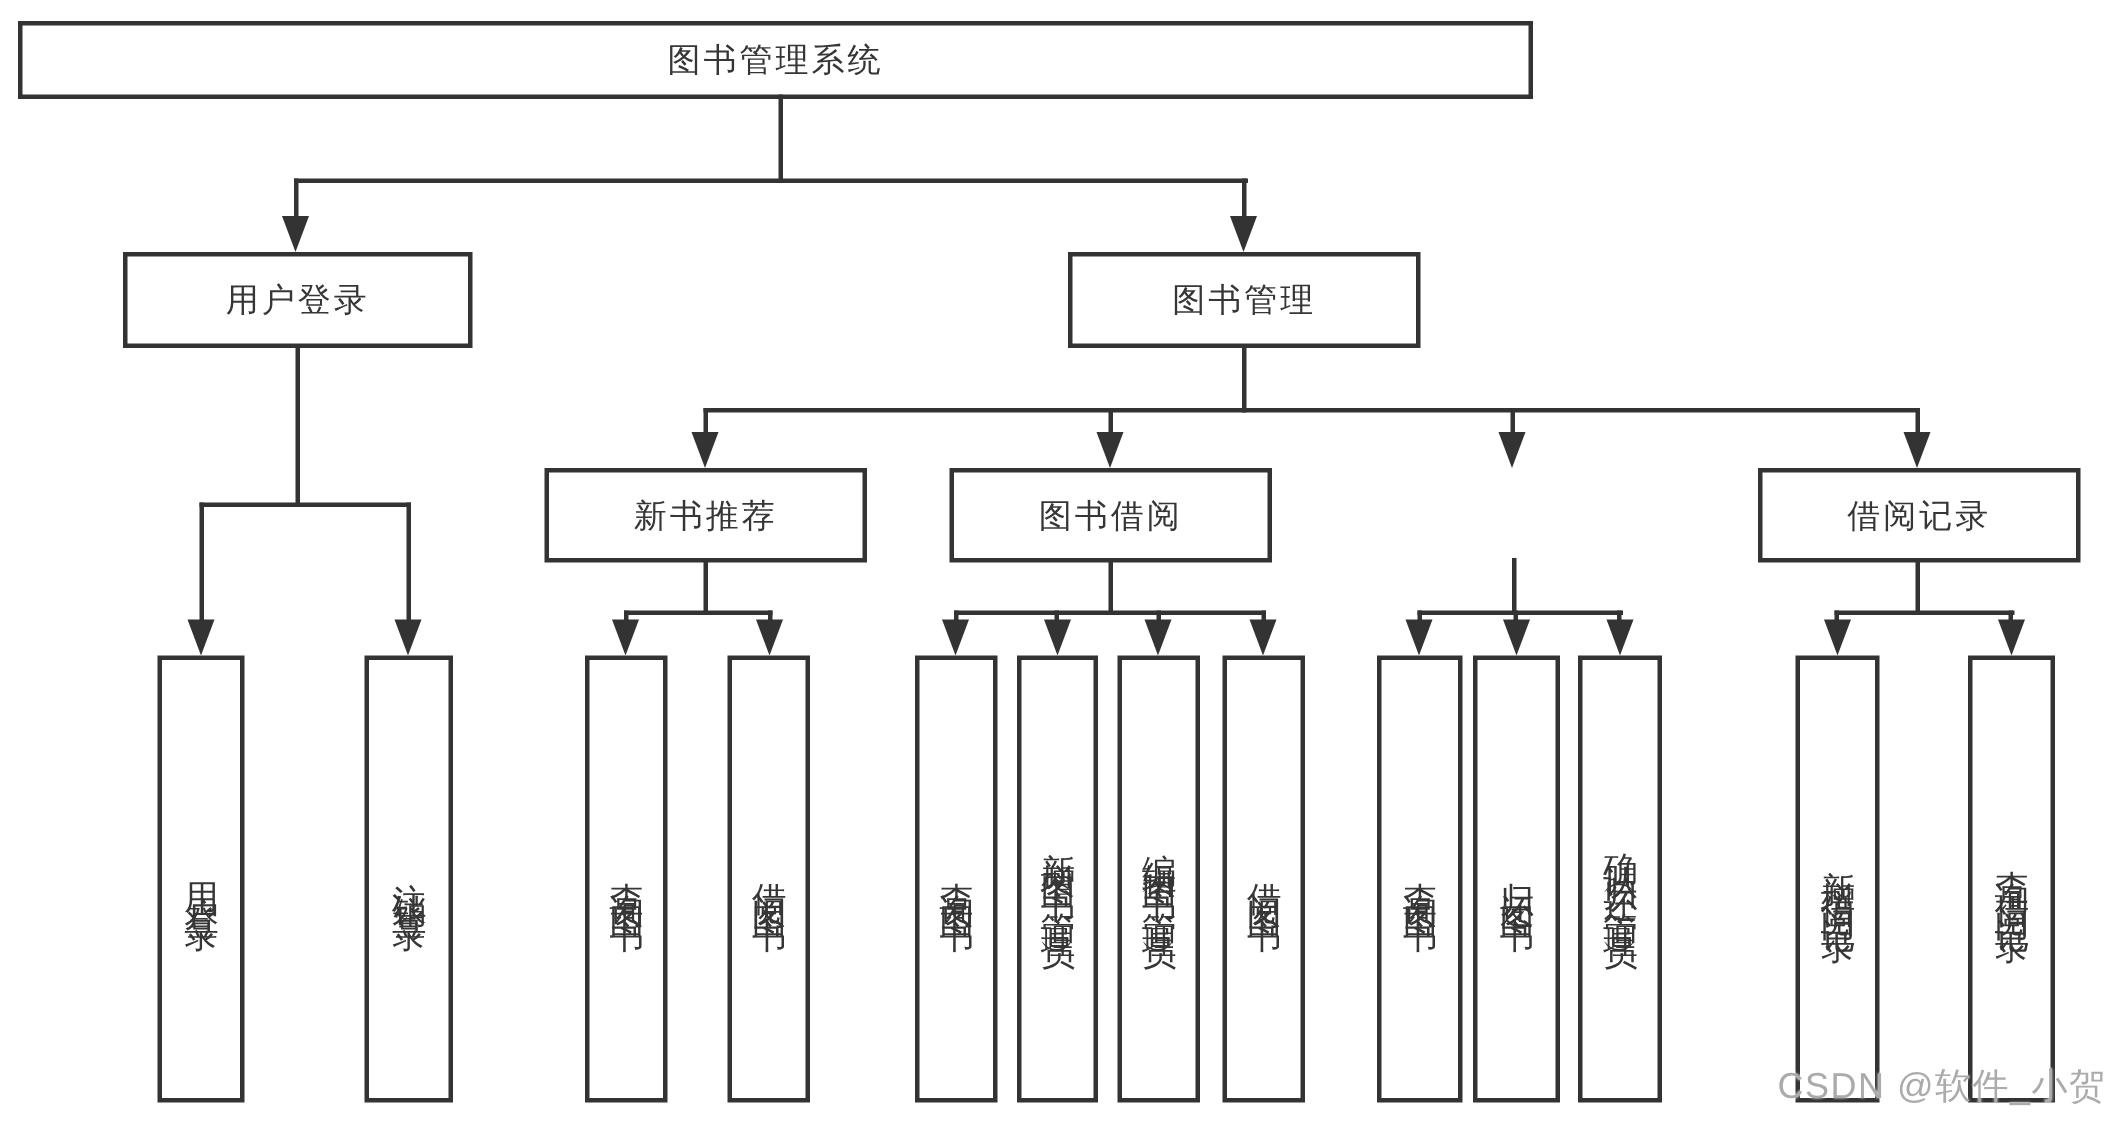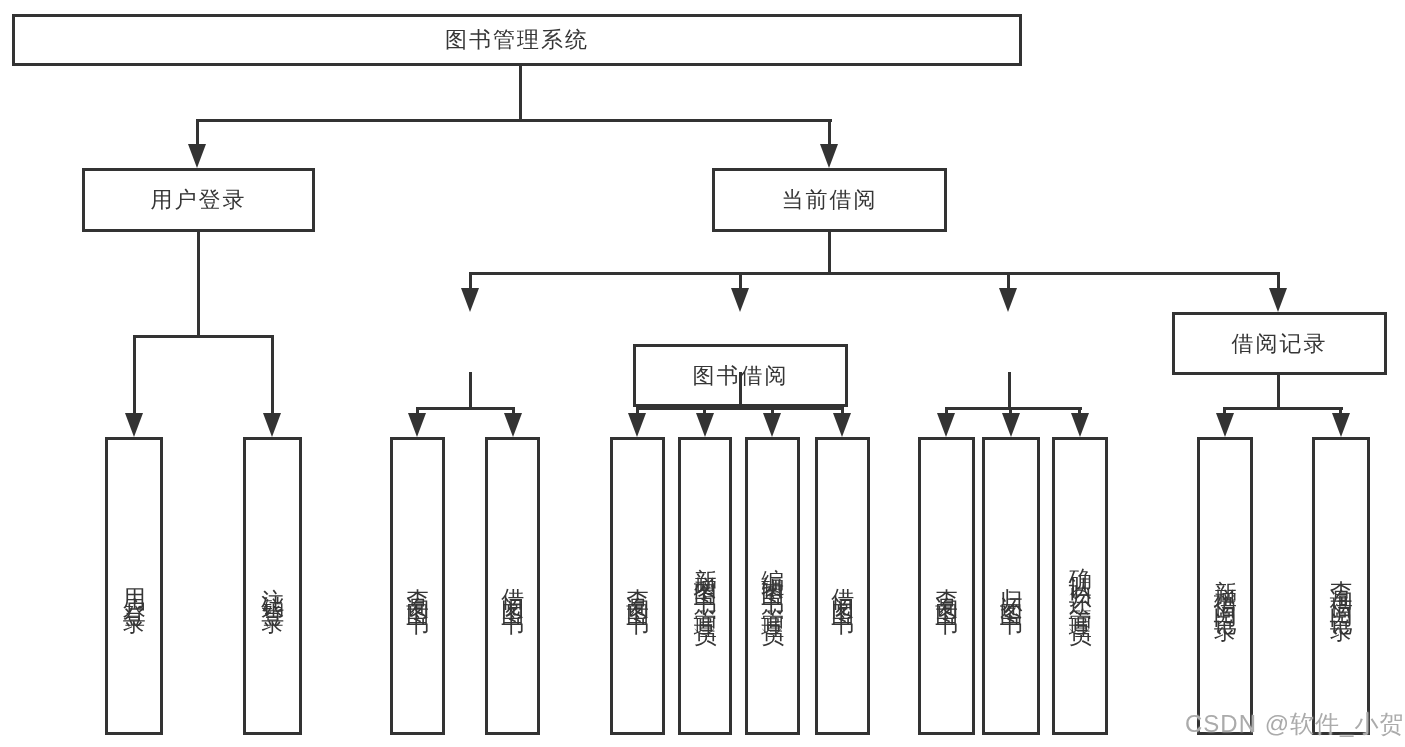--- a/index.html
+++ b/index.html
@@ -39,41 +39,42 @@
   <div class="box" style="left:12px;top:14px;width:1010px;height:52px;">图书管理系统</div>
 
   <div class="vline" style="left:519px;top:63px;height:59px;"></div>
   <div class="hline" style="left:196px;top:119px;width:636px;"></div>
   <div class="vline" style="left:196px;top:119px;height:30px;"></div>
   <div class="arrow" style="left:188px;top:144px;"></div>
   <div class="vline" style="left:828px;top:119px;height:30px;"></div>
   <div class="arrow" style="left:820px;top:144px;"></div>
 
   <div class="box" style="left:82px;top:168px;width:233px;height:64px;">用户登录</div>
-  <div class="box" style="left:712px;top:168px;width:235px;height:64px;">当前借阅</div>
+  <div class="box" style="left:712px;top:168px;width:235px;height:64px;">图书管理</div>
 
   <div class="vline" style="left:197px;top:230px;height:108px;"></div>
   <div class="hline" style="left:133px;top:335px;width:141px;"></div>
   <div class="vline" style="left:133px;top:335px;height:82px;"></div>
   <div class="arrow" style="left:125px;top:413px;"></div>
   <div class="vline" style="left:271px;top:335px;height:82px;"></div>
   <div class="arrow" style="left:263px;top:413px;"></div>
 
   <div class="vline" style="left:828px;top:230px;height:45px;"></div>
   <div class="hline" style="left:469px;top:272px;width:811px;"></div>
   <div class="vline" style="left:469px;top:272px;height:20px;"></div>
   <div class="arrow" style="left:461px;top:288px;"></div>
   <div class="vline" style="left:739px;top:272px;height:20px;"></div>
   <div class="arrow" style="left:731px;top:288px;"></div>
   <div class="vline" style="left:1007px;top:272px;height:20px;"></div>
   <div class="arrow" style="left:999px;top:288px;"></div>
   <div class="vline" style="left:1277px;top:272px;height:20px;"></div>
   <div class="arrow" style="left:1269px;top:288px;"></div>
 
-  <div class="box" style="left:633px;top:312px;width:215px;height:63px;margin-top:32px;">图书借阅</div>
+  <div class="box" style="left:363px;top:312px;width:215px;height:63px;">新书推荐</div>
+  <div class="box" style="left:633px;top:312px;width:215px;height:63px;">图书借阅</div>
   <div class="box" style="left:1172px;top:312px;width:215px;height:63px;">借阅记录</div>
 
   <div class="vline" style="left:469px;top:372px;height:38px;"></div>
   <div class="hline" style="left:416px;top:407px;width:99px;"></div>
   <div class="vline" style="left:416px;top:407px;height:10px;"></div>
   <div class="arrow" style="left:408px;top:413px;"></div>
   <div class="vline" style="left:512px;top:407px;height:10px;"></div>
   <div class="arrow" style="left:504px;top:413px;"></div>
 
   <div class="vline" style="left:739px;top:372px;height:38px;"></div>

